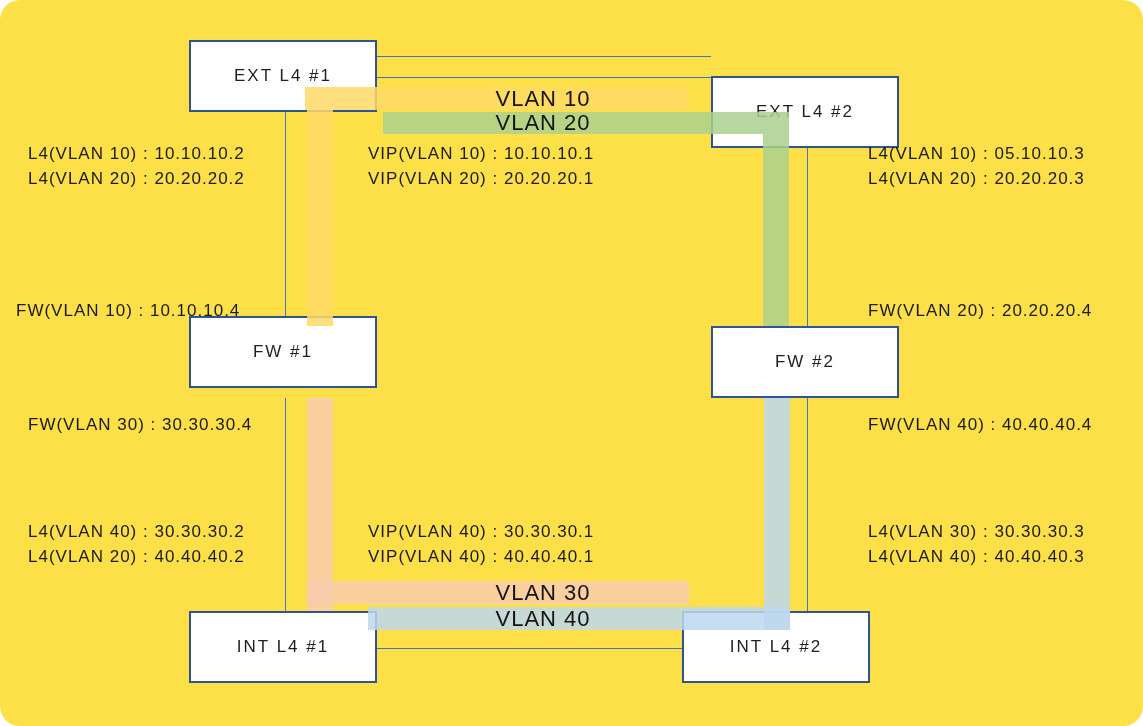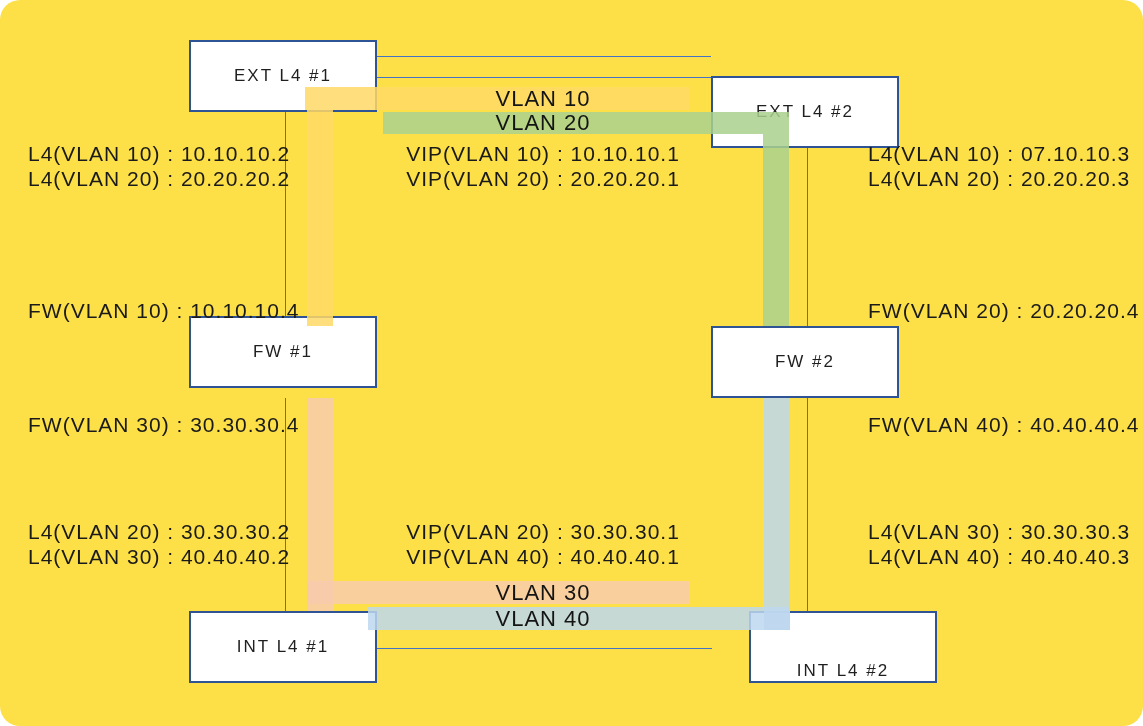--- a/index.html
+++ b/index.html
@@ -17,22 +17,22 @@
     display:flex;align-items:center;justify-content:center;
     font-size:17px;letter-spacing:2px;color:#1f1f1f;z-index:2;
   }
   
   .band{position:absolute;opacity:0.85;z-index:3;}
   .band-label{
     position:absolute;left:0;width:1086px;text-align:center;z-index:4;
     font-size:22px;letter-spacing:1px;line-height:22px;height:22px;color:#141414;
   }
   
-  .ann{position:absolute;font-size:21px;letter-spacing:1px;line-height:25px;z-index:5;white-space:nowrap;}
-  .ann.center{width:350px;text-align:center;}
+  .ann{position:absolute;font-size:17px;letter-spacing:1px;line-height:25px;z-index:5;white-space:nowrap;}
+  .ann.center{width:350px;}
 </style>
 </head>
 <body>
 
 <div class="canvas">
 
   <div class="hline" style="left: 377px; top: 56px; width: 334px; background-color: rgb(68, 114, 196);"></div>
   <div class="hline" style="left: 377px; top: 77px; width: 334px; background-color: rgb(68, 114, 196);"></div>
   <div class="hline" style="left: 377px; top: 648px; width: 335px; background-color: rgb(68, 114, 196);"></div>
   <div class="vline" style="left: 285px; top: 111px; height: 215px; background-color: rgb(68, 114, 196);"></div>
@@ -48,21 +48,21 @@
     </div>
   <div class="node" style="left: 189px; top: 316px; border-color: rgb(47, 84, 150);">
       <span>FW #1</span>
     </div>
   <div class="node" style="left: 711px; top: 326px; border-color: rgb(47, 84, 150);">
       <span>FW #2</span>
     </div>
   <div class="node" style="left: 189px; top: 611px; border-color: rgb(47, 84, 150);">
       <span>INT L4 #1</span>
     </div>
-  <div class="node" style="left: 749px; top: 611px; border-color: rgb(47, 84, 150); align-items: flex-end;">
+  <div class="node" style="left: 682px; top: 611px; border-color: rgb(47, 84, 150);">
       <span>INT L4 #2</span>
     </div>
 
   <div class="band" style="left: 305px; top: 87px; width: 384px; height: 23px; background-color: rgb(255, 217, 102);"></div>
   <div class="band" style="left: 307px; top: 110px; width: 26px; height: 216px; background-color: rgb(255, 217, 102);"></div>
 
   <div class="band" style="left: 383px; top: 112px; width: 406px; height: 22px; background-color: rgb(169, 209, 142);"></div>
   <div class="band" style="left: 763px; top: 134px; width: 26px; height: 192px; background-color: rgb(169, 209, 142);"></div>
 
   <div class="band" style="left: 307px; top: 398px; width: 26px; height: 213px; background-color: rgb(248, 203, 173);"></div>
@@ -78,43 +78,43 @@
 
   <div class="ann" style="left:28px;top:141px">
     <div>L4(VLAN 10) : 10.10.10.2</div>
     <div>L4(VLAN 20) : 20.20.20.2</div>
   </div>
   <div class="ann center" style="left:368px;top:141px">
     <div>VIP(VLAN 10) : 10.10.10.1</div>
     <div>VIP(VLAN 20) : 20.20.20.1</div>
   </div>
   <div class="ann" style="left:868px;top:141px">
-    <div>L4(VLAN 10) : 07.10.10.3</div>
+    <div>L4(VLAN 10) : 05.10.10.3</div>
     <div>L4(VLAN 20) : 20.20.20.3</div>
   </div>
 
-  <div class="ann" style="left:28px;top:298px">
+  <div class="ann" style="left:16px;top:298px">
       <div>FW(VLAN 10) : 10.10.10.4</div>
     </div>
   <div class="ann" style="left:868px;top:298px">
       <div>FW(VLAN 20) : 20.20.20.4</div>
     </div>
   <div class="ann" style="left:28px;top:412px">
       <div>FW(VLAN 30) : 30.30.30.4</div>
     </div>
   <div class="ann" style="left:868px;top:412px">
       <div>FW(VLAN 40) : 40.40.40.4</div>
     </div>
 
   <div class="ann" style="left:28px;top:519px">
-    <div>L4(VLAN 20) : 30.30.30.2</div>
-    <div>L4(VLAN 30) : 40.40.40.2</div>
+    <div>L4(VLAN 40) : 30.30.30.2</div>
+    <div>L4(VLAN 20) : 40.40.40.2</div>
   </div>
   <div class="ann center" style="left:368px;top:519px">
-    <div>VIP(VLAN 20) : 30.30.30.1</div>
+    <div>VIP(VLAN 40) : 30.30.30.1</div>
     <div>VIP(VLAN 40) : 40.40.40.1</div>
   </div>
   <div class="ann" style="left:868px;top:519px">
     <div>L4(VLAN 30) : 30.30.30.3</div>
     <div>L4(VLAN 40) : 40.40.40.3</div>
   </div>
 
 </div>
 
 </body></html>

